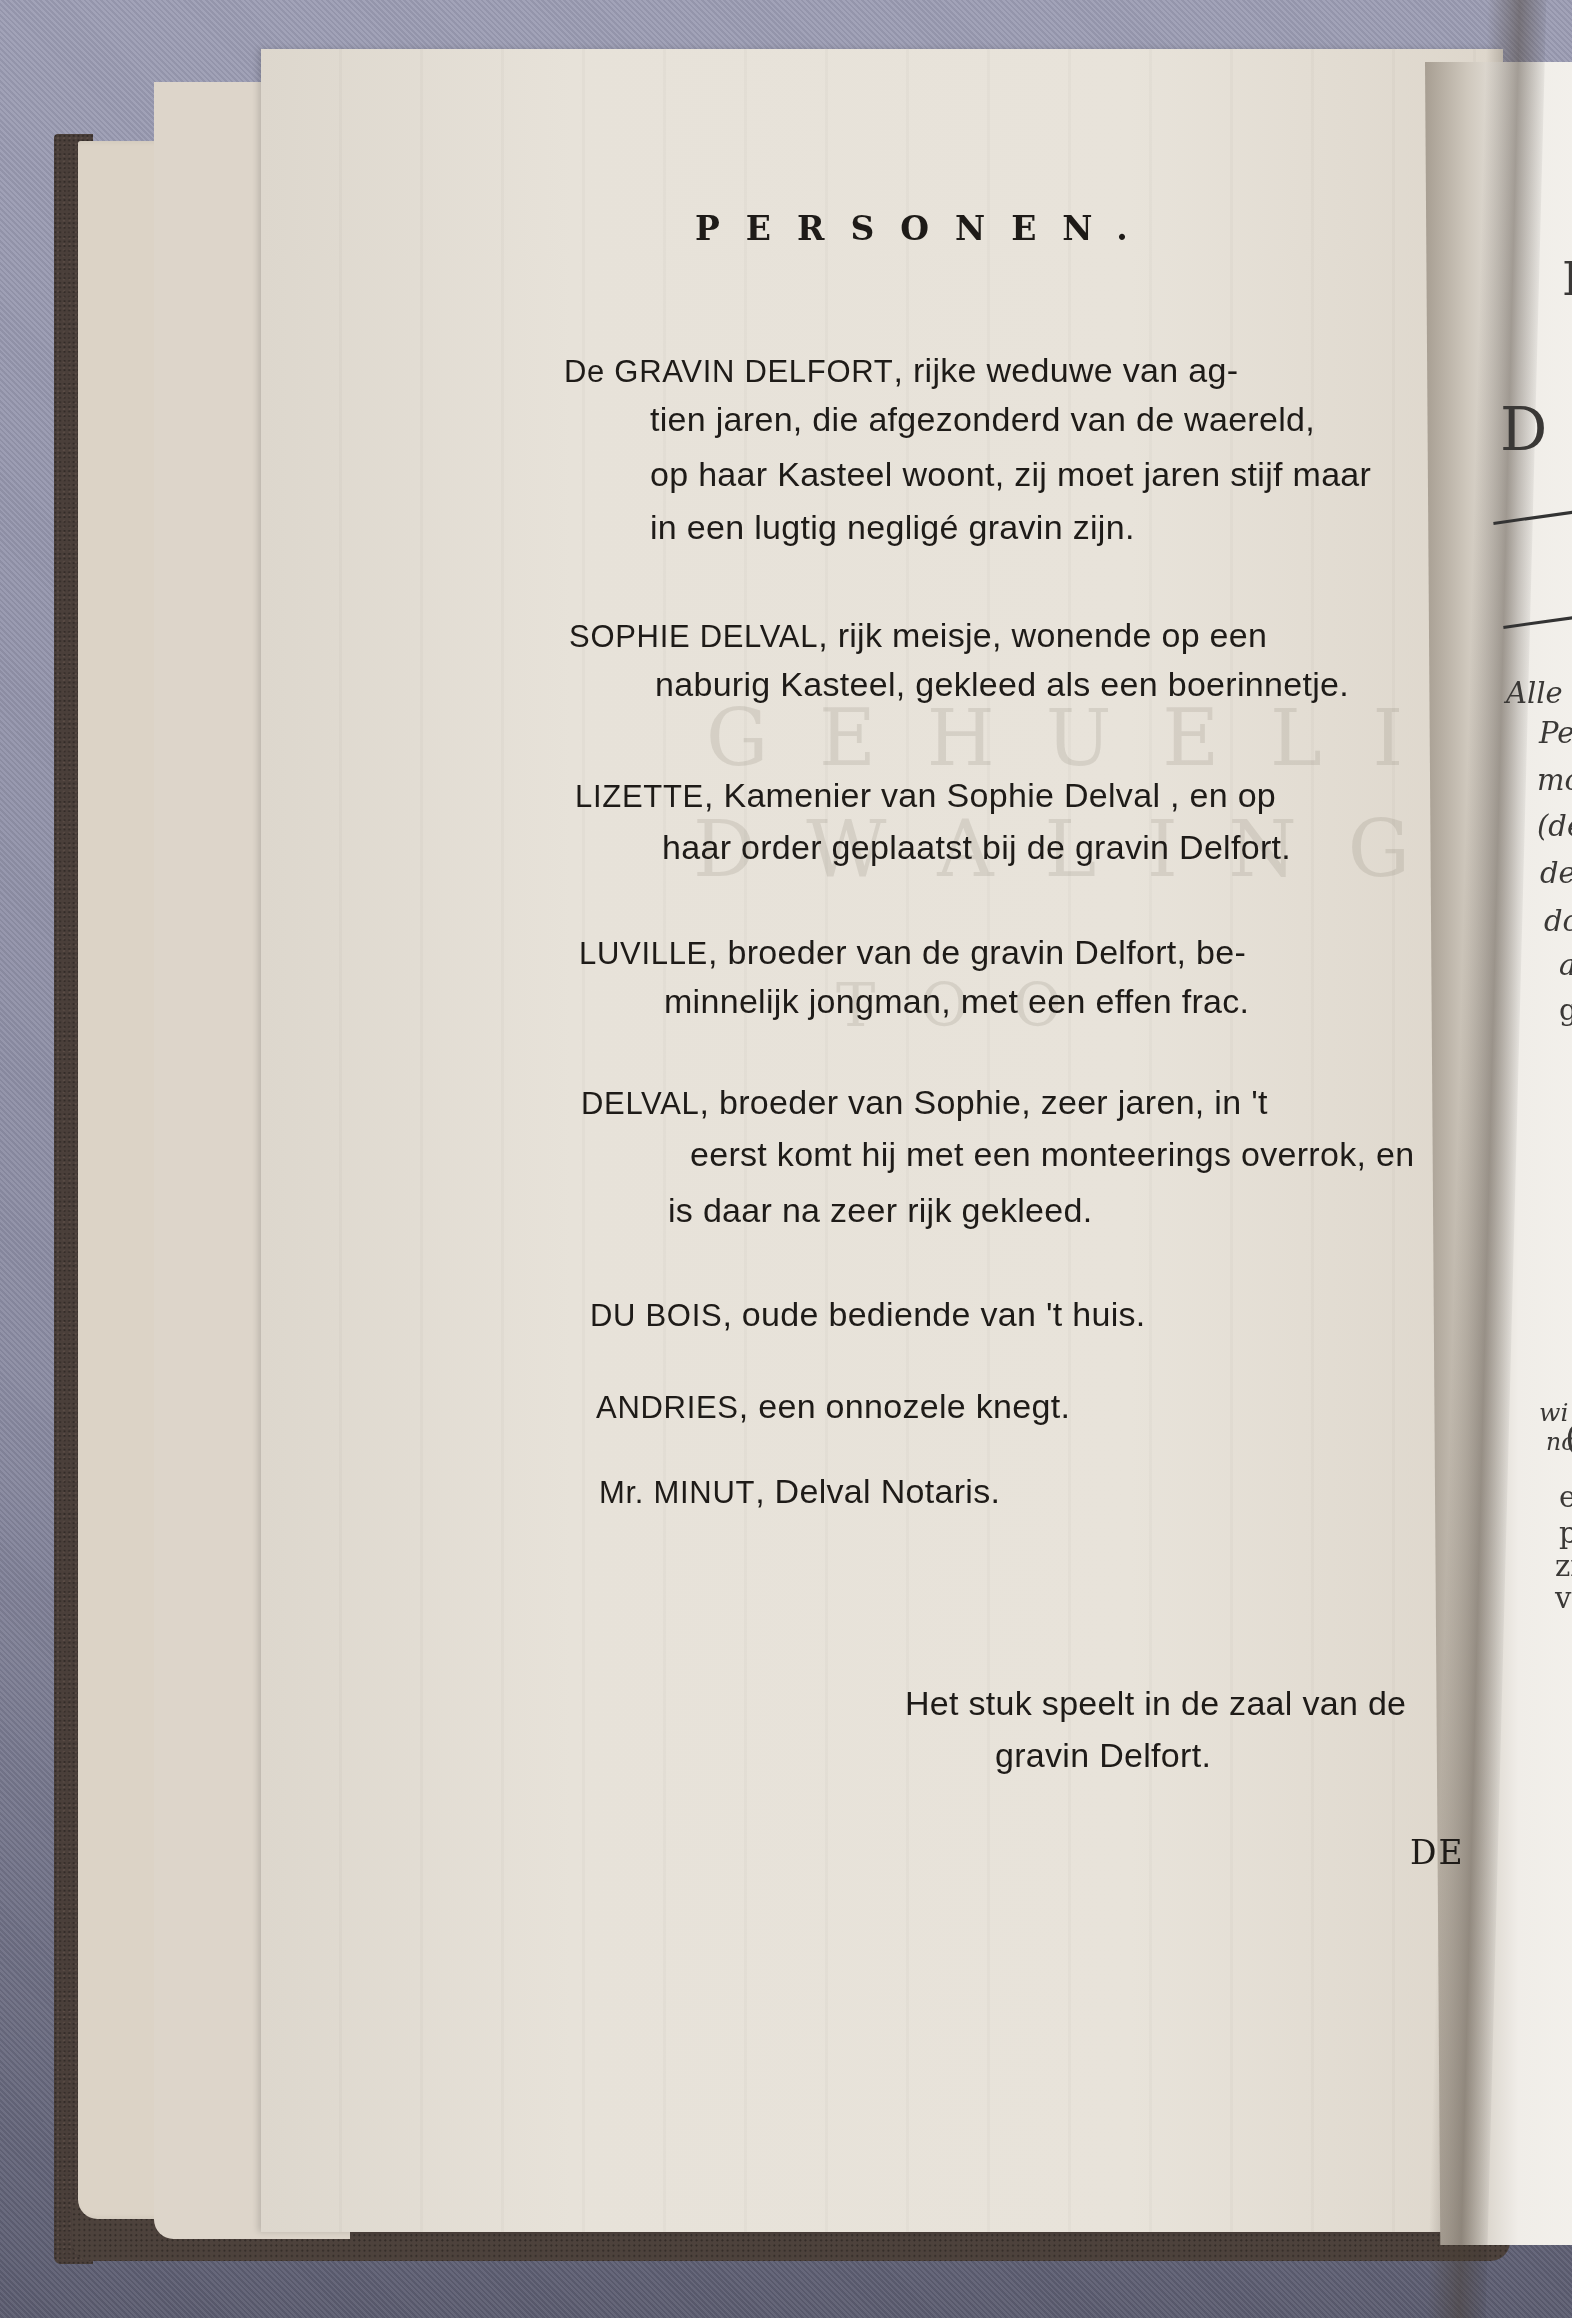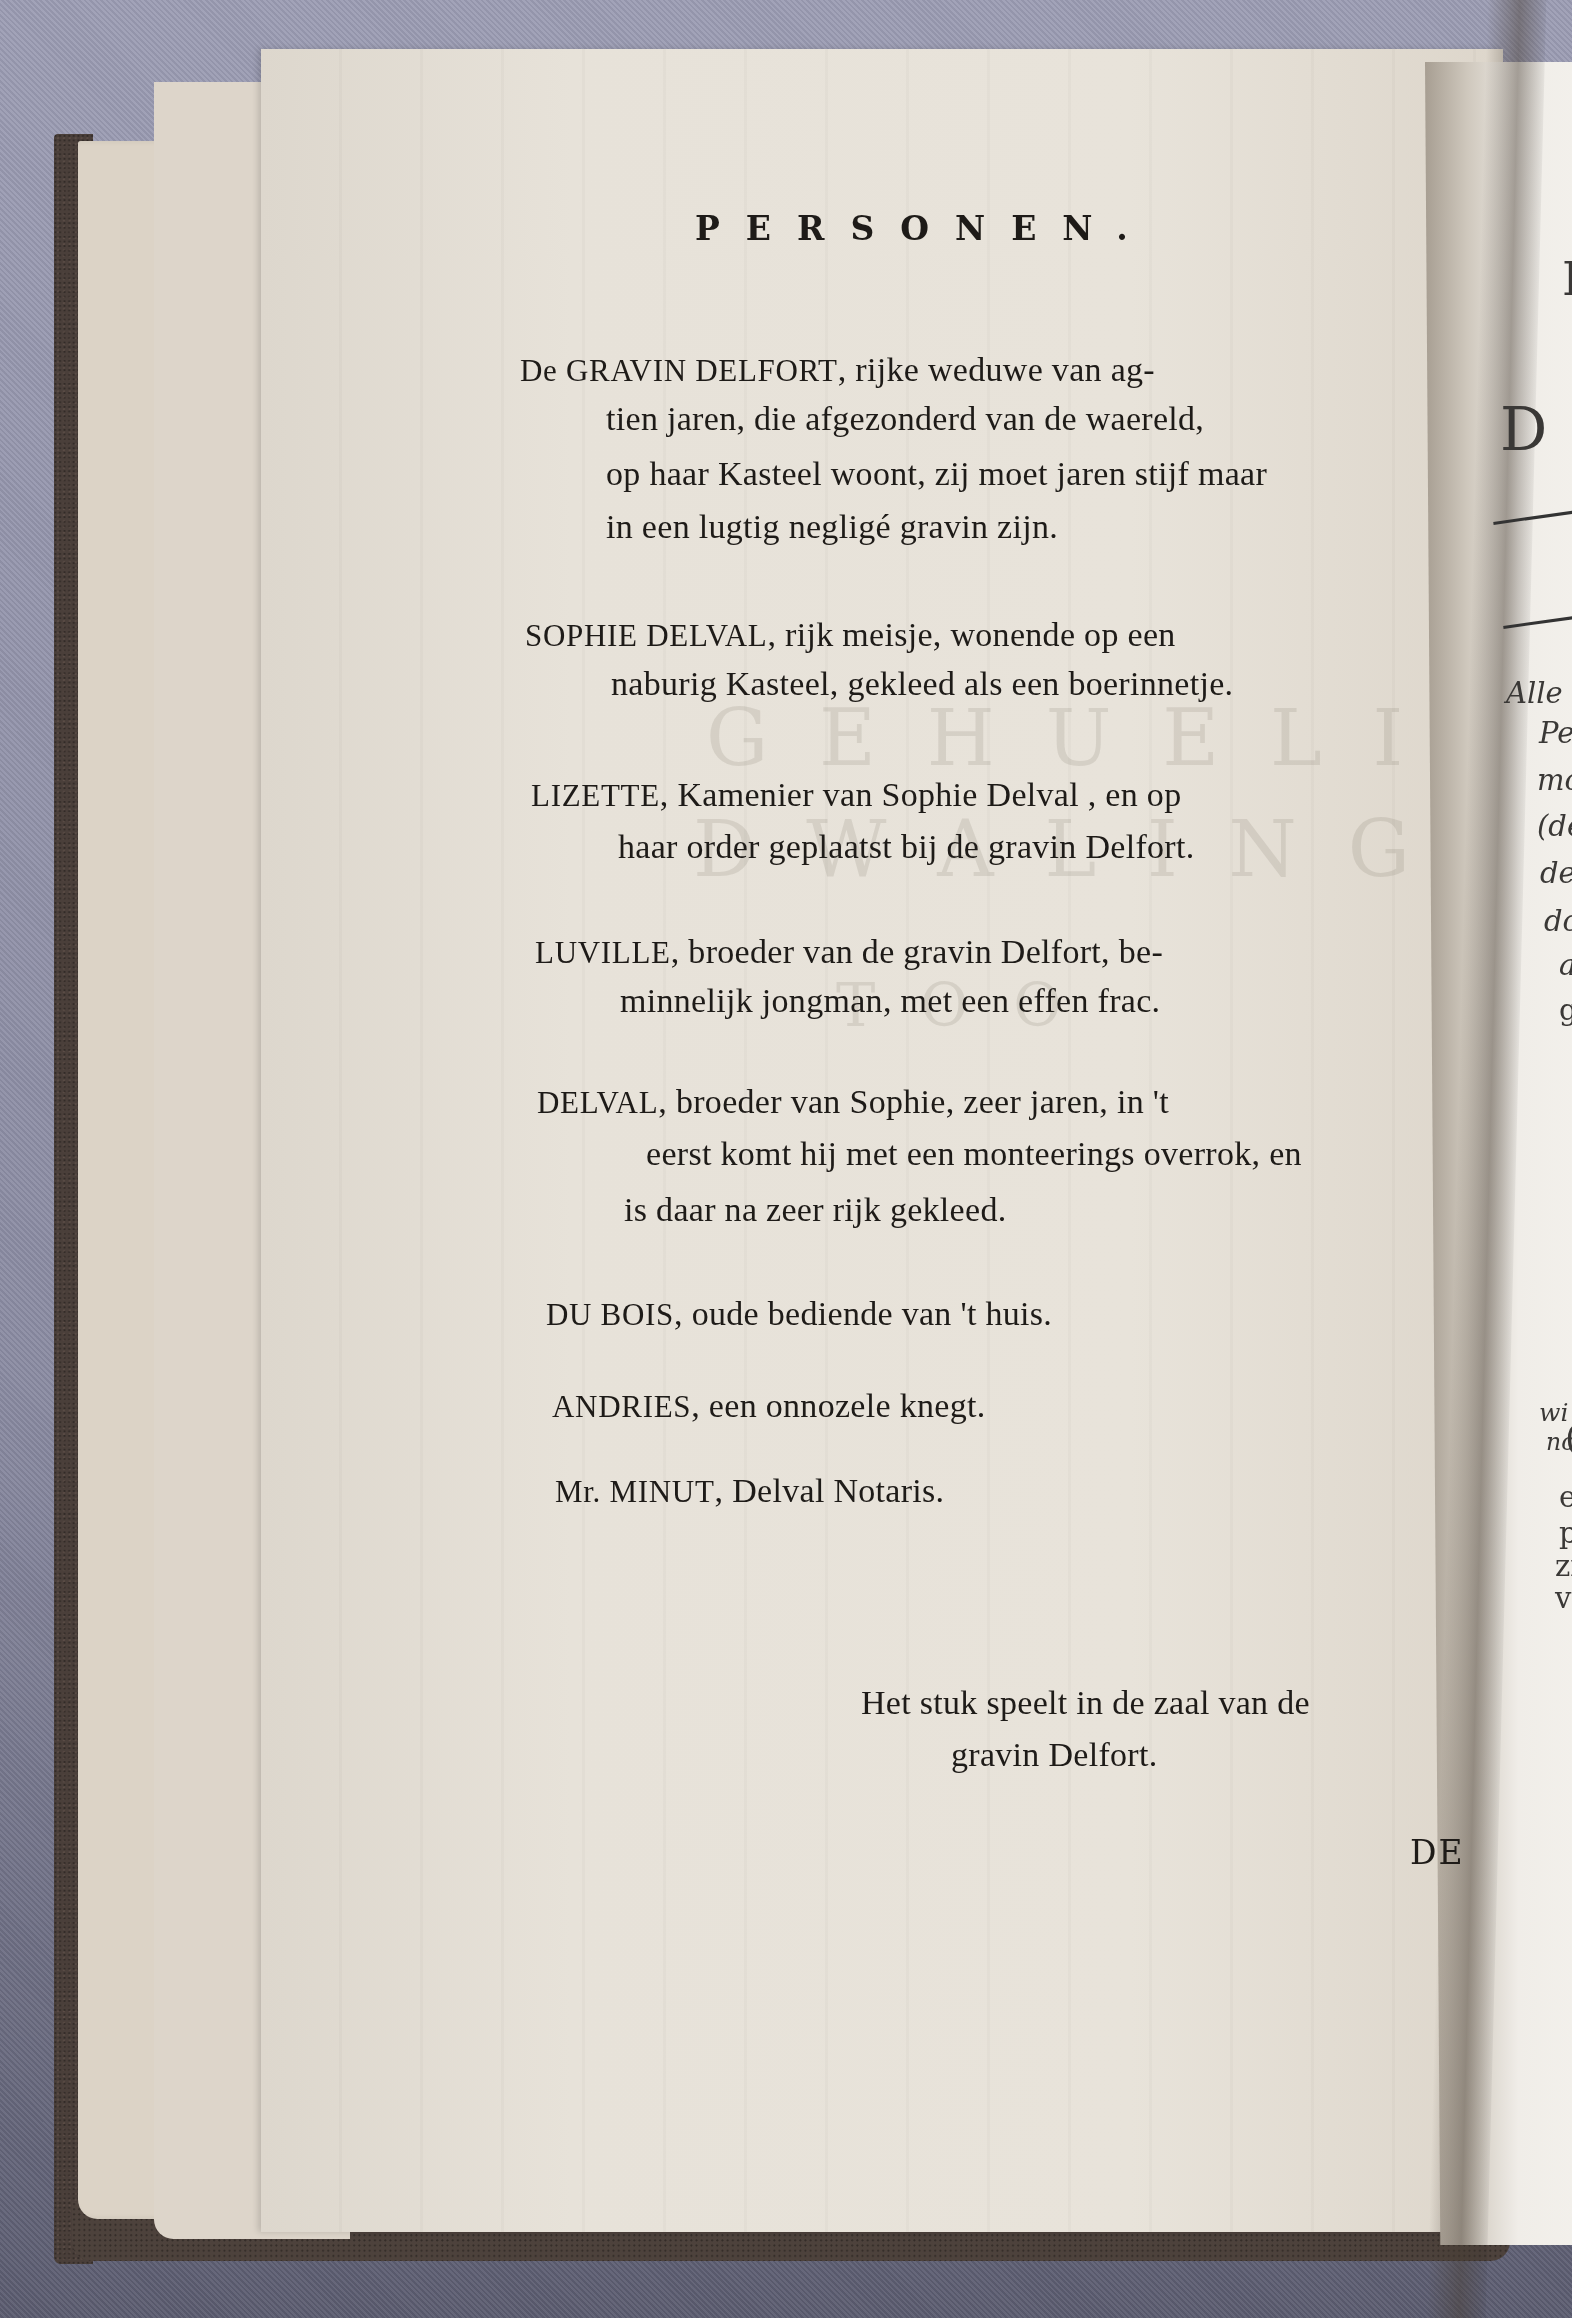--- a/index.html
+++ b/index.html
@@ -116,23 +116,24 @@
       position: absolute;
       height: 2.6px;
       background: #333;
       transform: rotate(-8deg);
     }
 
     
     .text {
       position: absolute;
       color: #1e1b18;
-      font-family: Liberation Serif, serif;
+      font-family: Liberation Sans, sans-serif;
       white-space: nowrap;
       letter-spacing: 0.3px;
+      margin-left: 44px;
     }
     .heading {
       position: absolute;
       left: 695px;
       top: 209px;
       font-size: 33px;
       letter-spacing: 26px;
       color: #1e1b18;
       font-weight: bold;
       font-family: "DejaVu Serif", serif;

